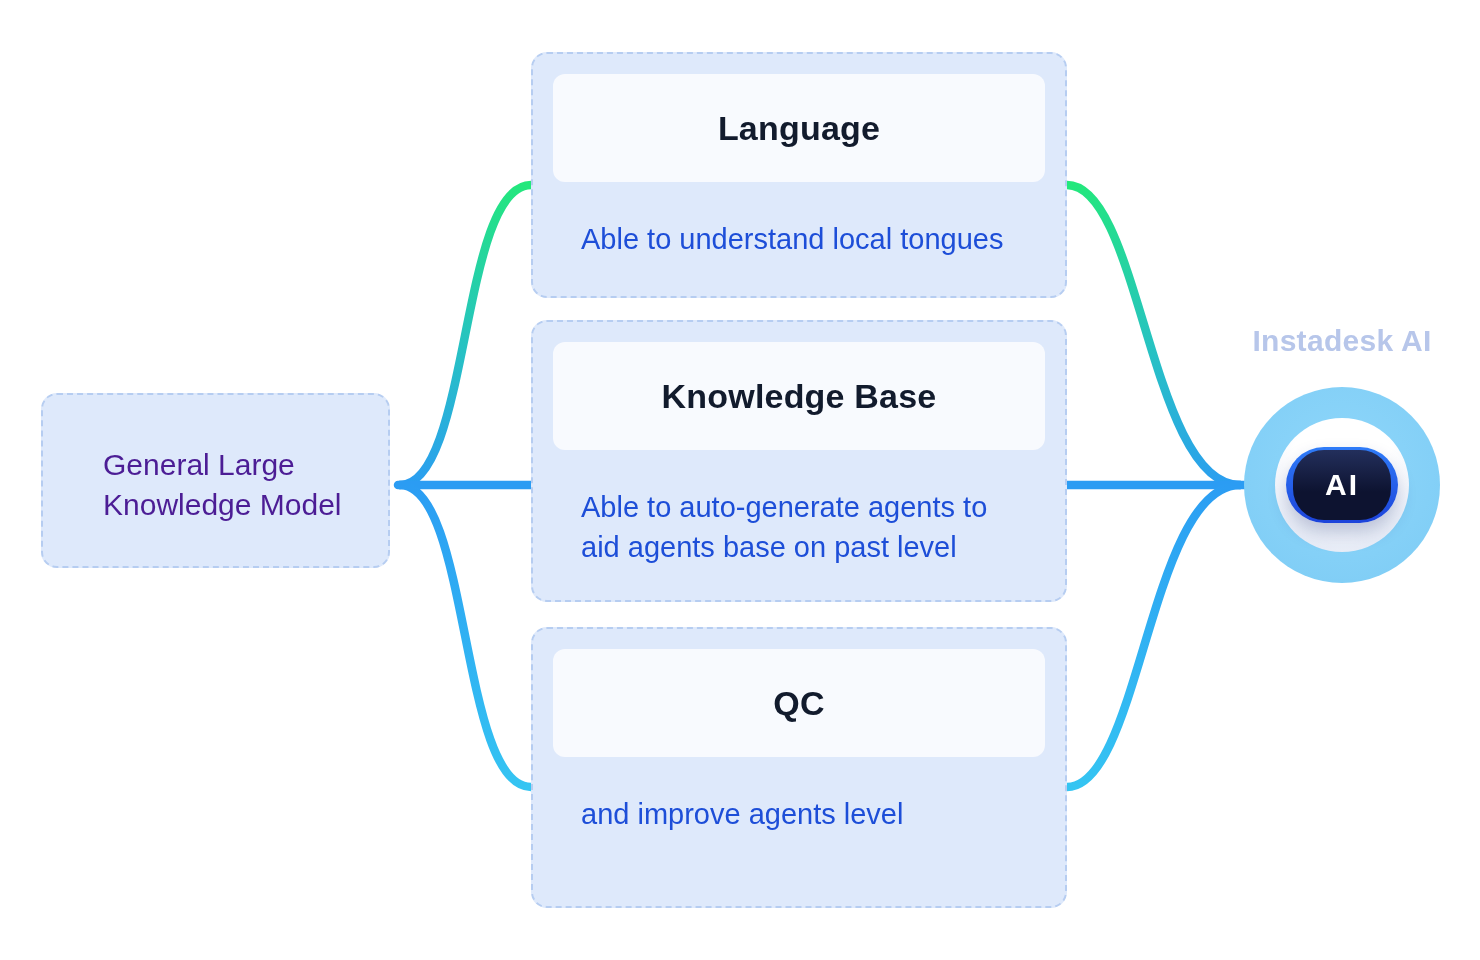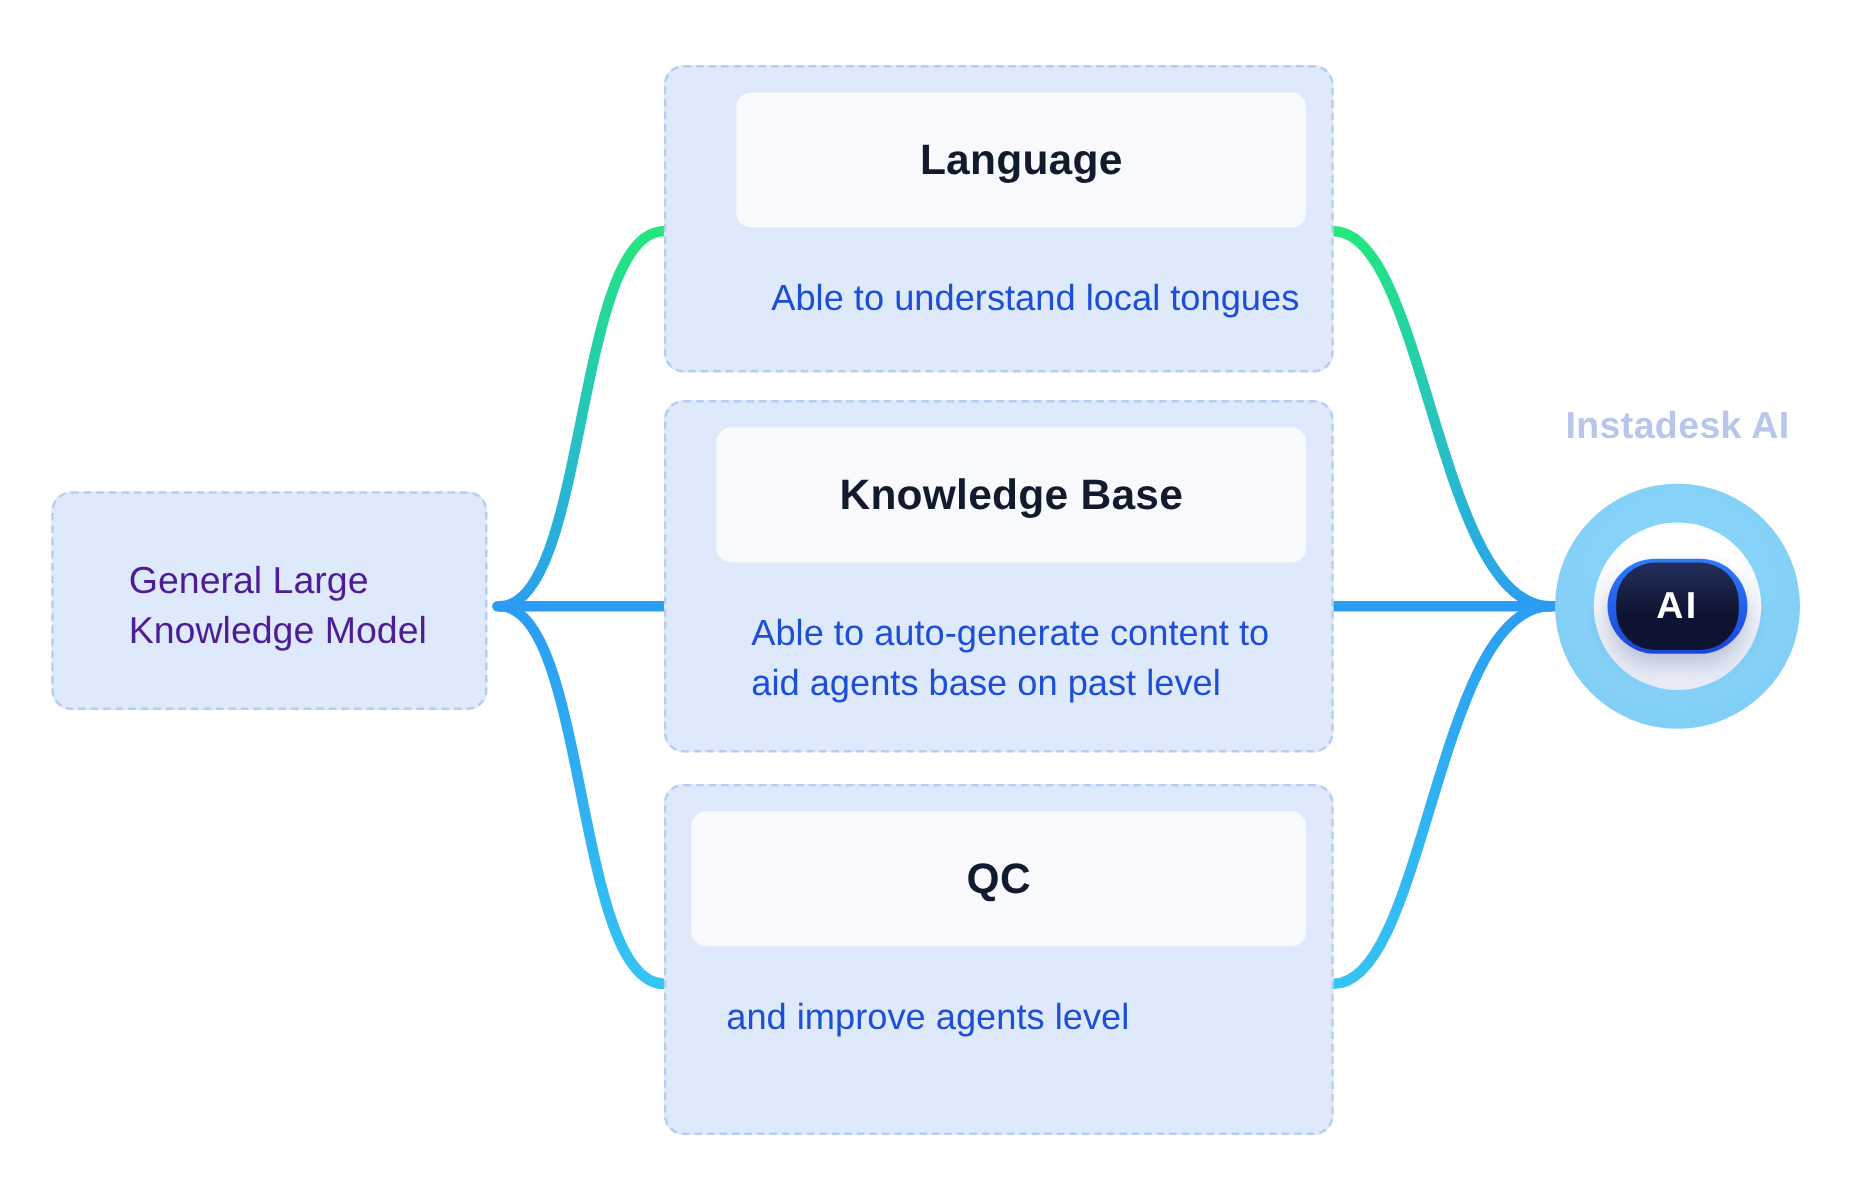--- a/index.html
+++ b/index.html
@@ -11,22 +11,22 @@
 
   
   .node{
     position:absolute;background:#dee9fb;border:2px dashed #b6cdf1;
     border-radius:16px;box-sizing:border-box;
   }
   .source-node{left:41px;top:393px;width:349px;height:175px;padding:50px 20px 0 60px;}
   .source-node .line{display:block;font-size:30px;line-height:40px;color:#4c1d95;white-space:nowrap;}
 
   .cap-node{left:531px;width:536px;}
-  .cap-language{top:52px;height:246px;padding-left:36px;}
-  .cap-knowledge{top:320px;height:282px;padding-left:20px;}
+  .cap-language{top:52px;height:246px;}
+  .cap-knowledge{top:320px;height:282px;}
   .cap-qc{top:627px;height:281px;}
 
   .cap-header{
     margin:20px 20px 0 20px;height:108px;border-radius:12px;background:#f8fafe;
     display:flex;align-items:center;justify-content:center;
   }
   .cap-title{font-size:34px;font-weight:600;color:#121b2d;letter-spacing:.2px;}
   .cap-desc{margin:37px 28px 0 48px;font-size:29px;line-height:40px;color:#1d4ed8;}
   .cap-desc .line{display:block;white-space:nowrap;}
 
@@ -106,21 +106,21 @@
     <div class="cap-desc">
       <span class="line">Able to understand local tongues</span>
     </div>
   </div>
 
   <div class="node cap-node cap-knowledge">
     <div class="cap-header">
       <span class="cap-title">Knowledge Base</span>
     </div>
     <div class="cap-desc">
-      <span class="line">Able to auto-generate content to</span>
+      <span class="line">Able to auto-generate agents to</span>
       <span class="line">aid agents base on past level</span>
     </div>
   </div>
 
   <div class="node cap-node cap-qc">
     <div class="cap-header">
       <span class="cap-title">QC</span>
     </div>
     <div class="cap-desc">
       <span class="line">and improve agents level</span>

